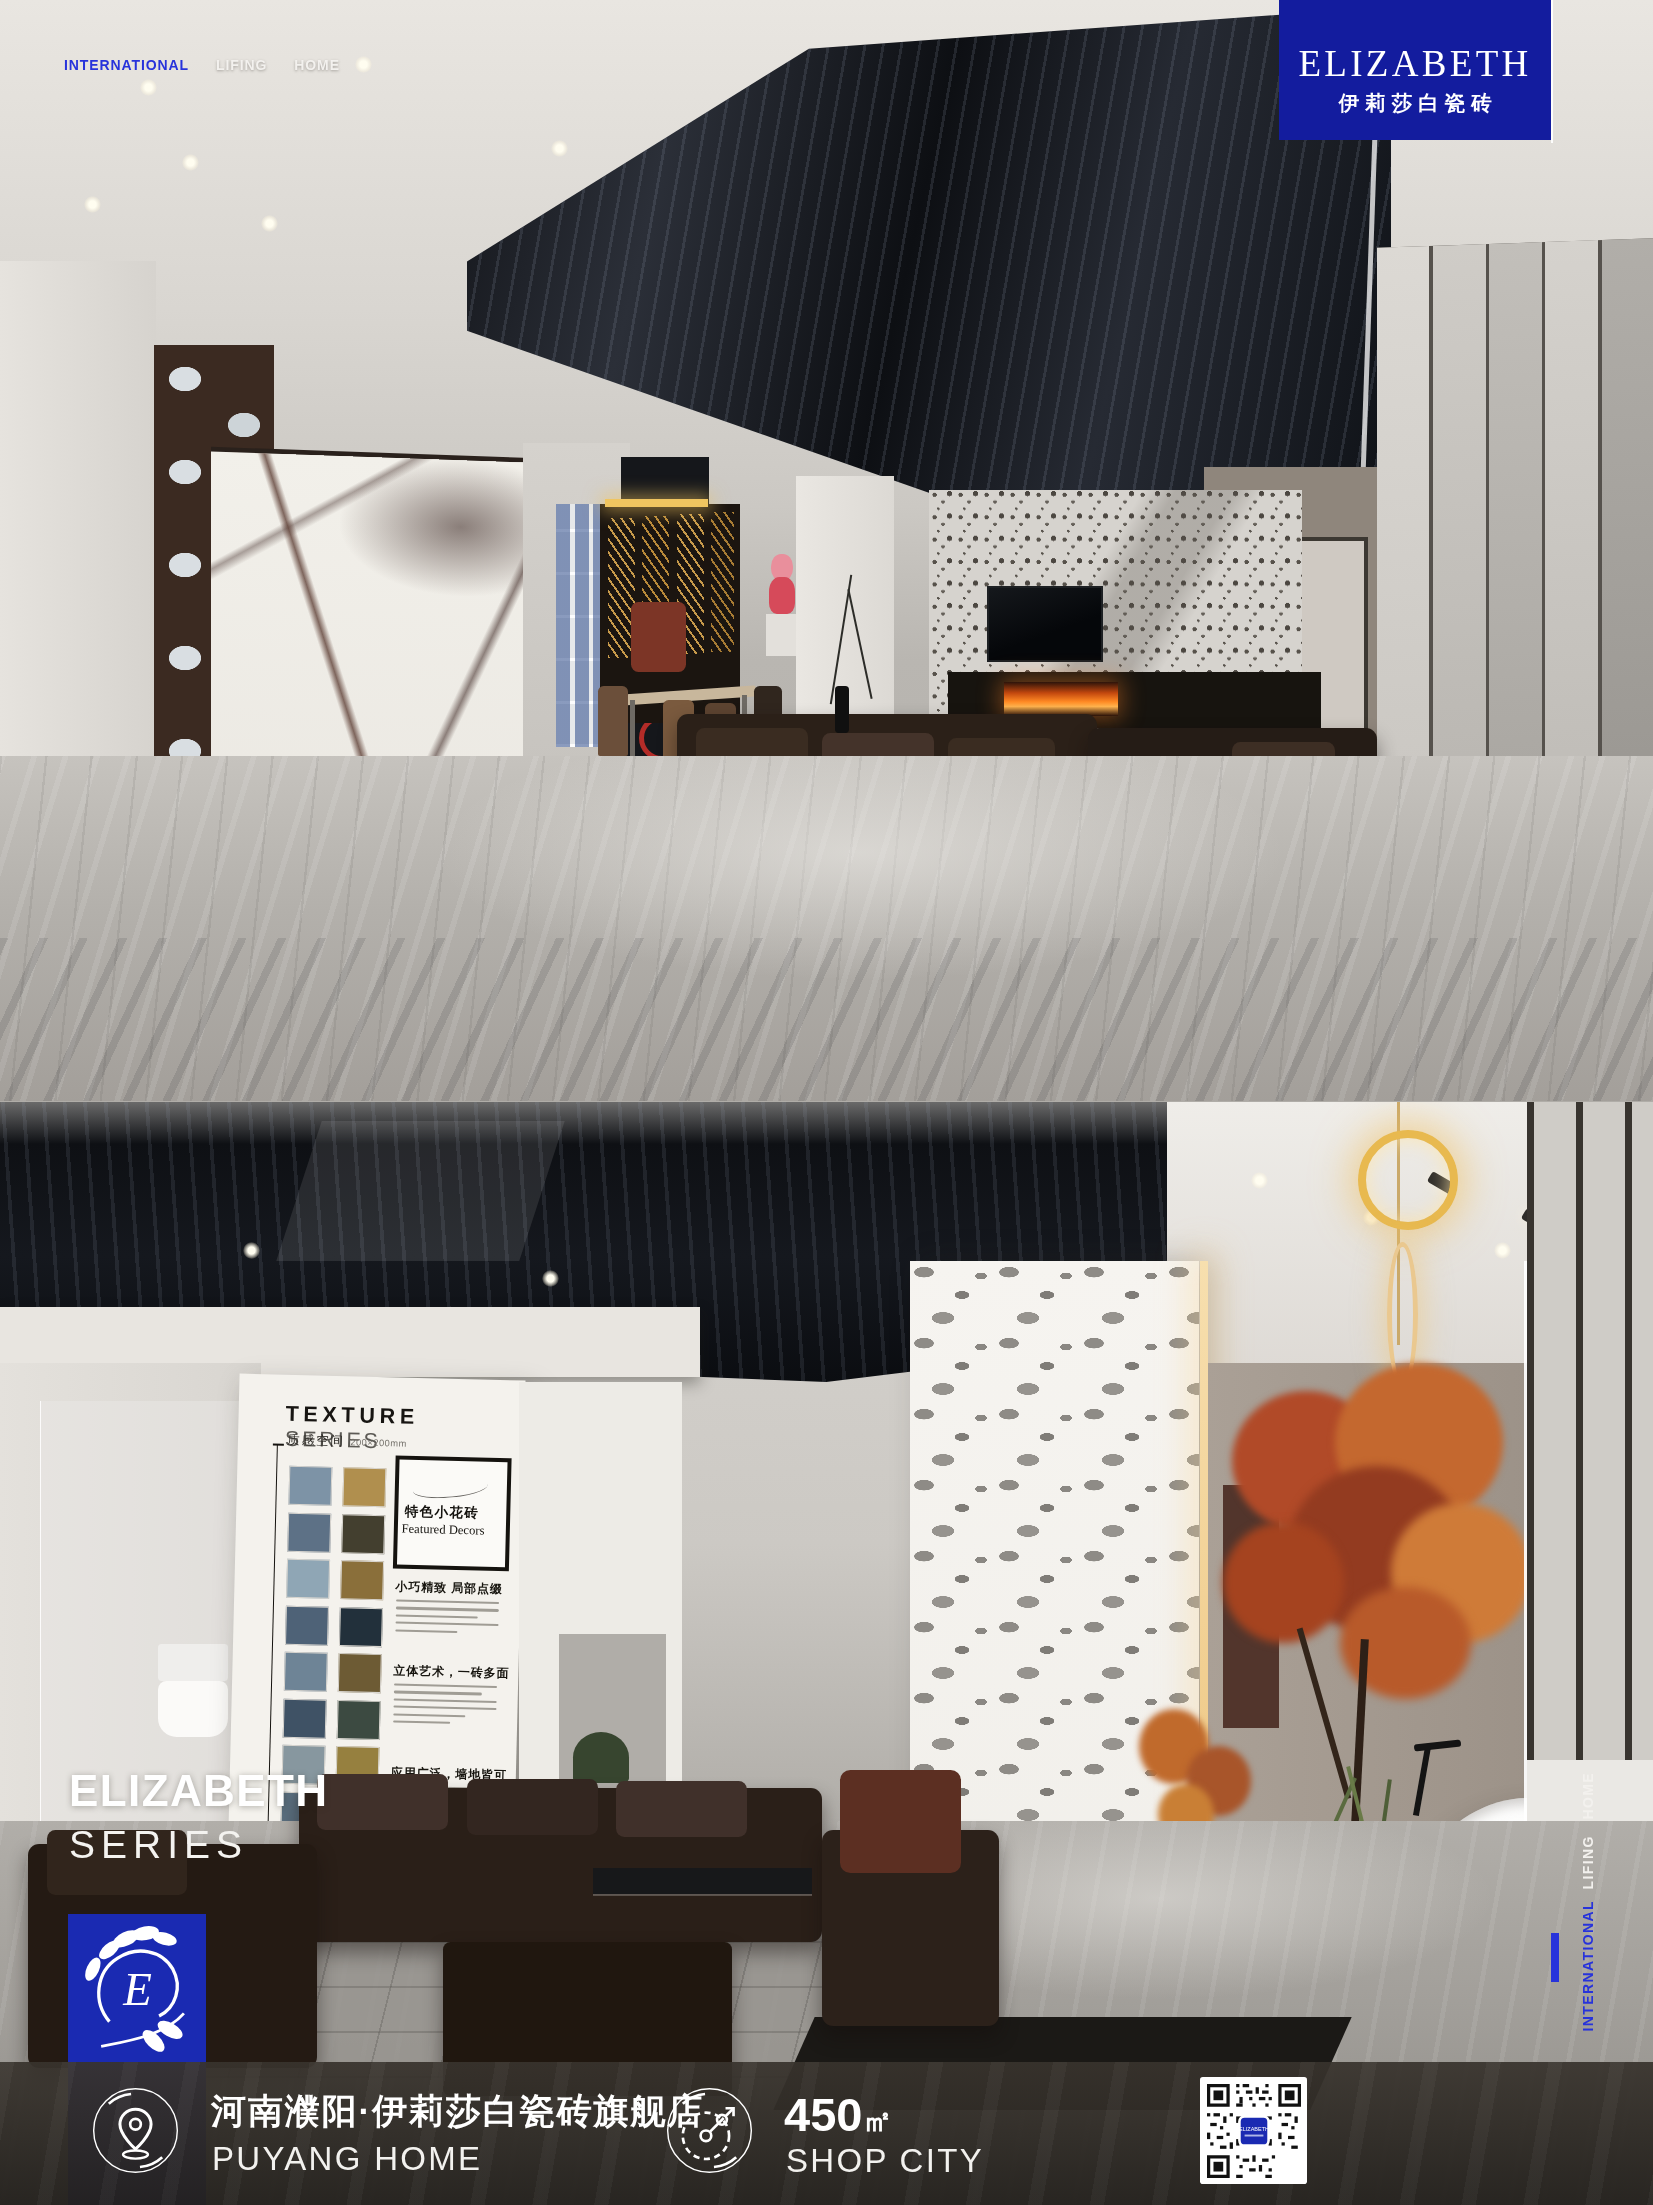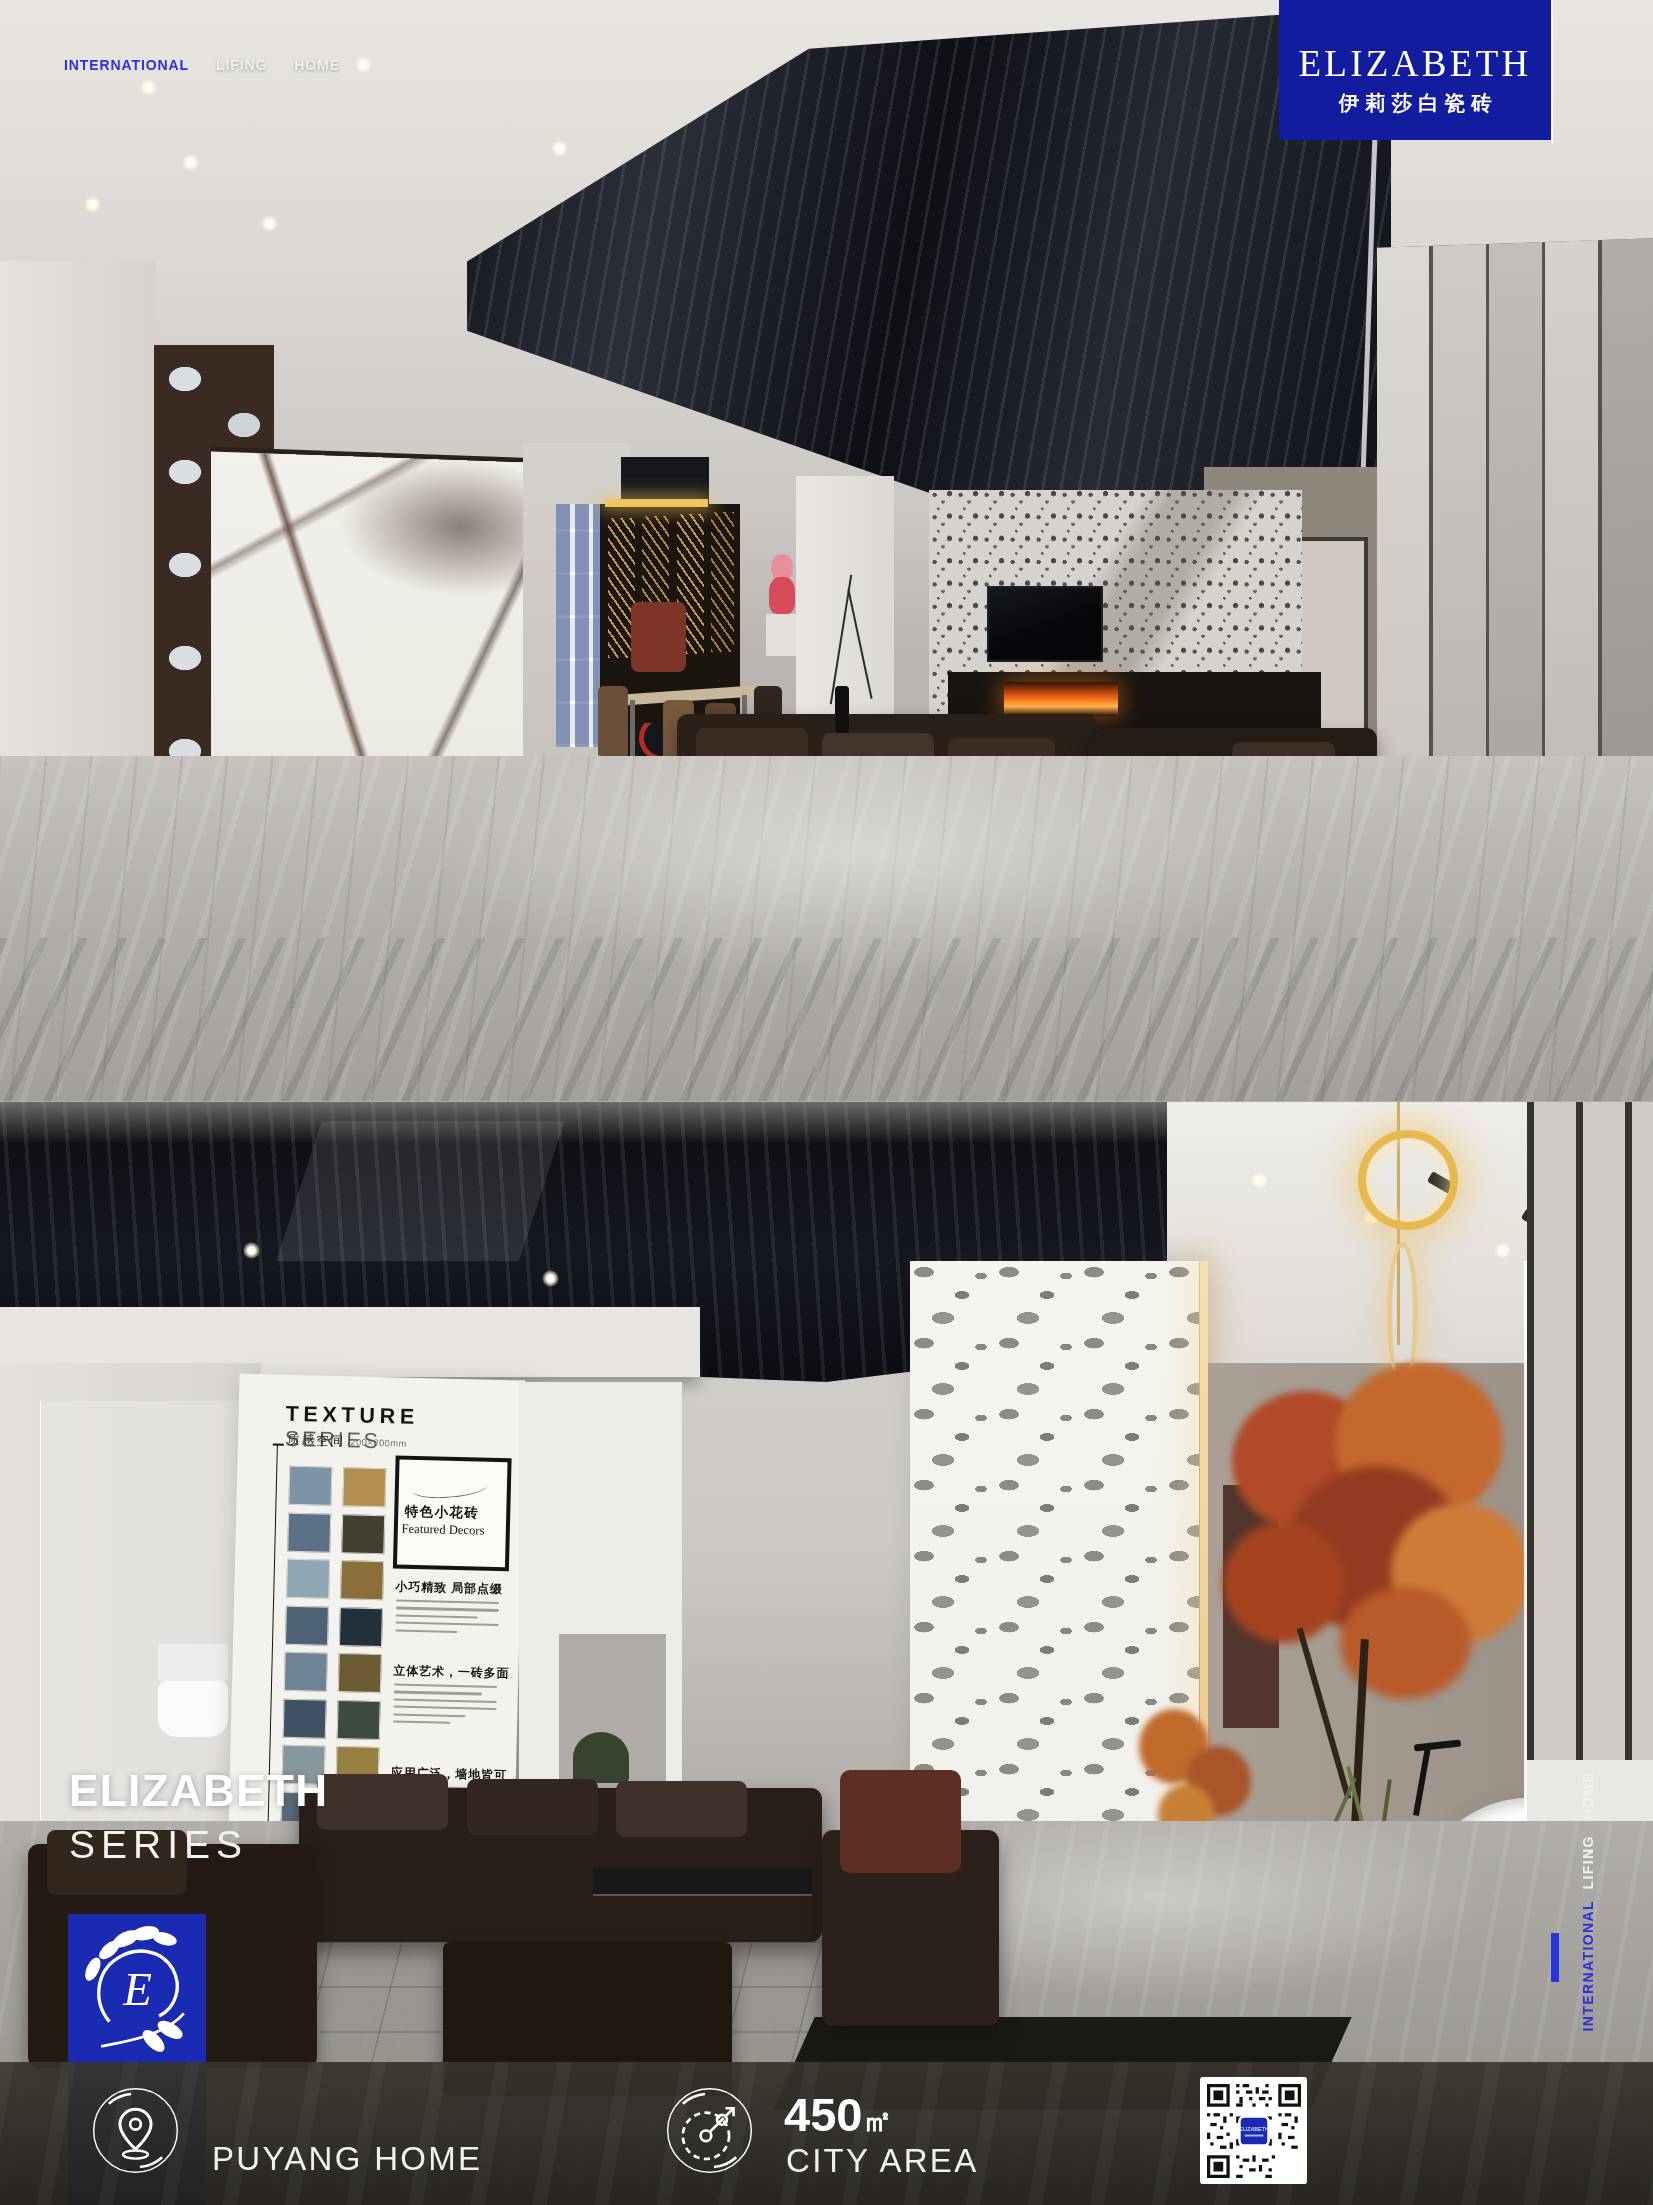--- a/index.html
+++ b/index.html
@@ -402,38 +402,39 @@
   <svg class="icon-circle" style="left:91px;top:2086px;" viewBox="0 0 100 100">
     <g fill="none" stroke="#ffffff">
       <circle cx="50" cy="50" r="47" stroke-width="1.6"></circle>
       <path d="M20 20 A42 42 0 0 1 45 9" stroke-width="3"></path>
       <path d="M80 80 A42 42 0 0 1 55 91" stroke-width="3"></path>
       <path d="M50 26 c-10 0 -17.5 8 -17.5 17 c0 12.5 17.5 28 17.5 28 s17.5 -15.5 17.5 -28 c0 -9 -7.5 -17 -17.5 -17 z" stroke-width="3.4"></path>
       <circle cx="50" cy="43" r="6" stroke-width="3"></circle>
       <ellipse cx="50" cy="77" rx="14" ry="4.5" stroke-width="2.6"></ellipse>
     </g>
   </svg>
+  <div class="f-cn">河南濮阳·伊莉莎白瓷砖旗舰店</div>
   <div class="f-en">PUYANG HOME</div>
   <svg class="icon-circle" style="left:665px;top:2086px;" viewBox="0 0 100 100">
     <g fill="none" stroke="#ffffff">
       <circle cx="50" cy="50" r="47" stroke-width="1.6"></circle>
       <path d="M20 20 A42 42 0 0 1 45 9" stroke-width="3"></path>
       <path d="M80 80 A42 42 0 0 1 55 91" stroke-width="3"></path>
       <circle cx="46" cy="56" r="26" stroke-width="3" stroke-dasharray="7 5"></circle>
       <circle cx="46" cy="56" r="6" stroke-width="3"></circle>
       <line x1="51" y1="51" x2="66" y2="36" stroke-width="3"></line>
       <circle cx="64" cy="38" r="5.5" stroke-width="3"></circle>
       <line x1="68" y1="34" x2="76" y2="26" stroke-width="3"></line>
       <polyline points="68,25 77,25 77,34" stroke-width="3"></polyline>
     </g>
   </svg>
   <div class="f-area">
     <span class="v">450</span><span class="u">㎡</span>
   </div>
-  <div class="f-area-label">CITY AREA</div>
+  <div class="f-area-label">SHOP CITY</div>
 
   <div class="qr-box">
     <svg width="94" height="94" viewBox="0 0 29 29">
       <rect width="29" height="29" fill="#ffffff"></rect>
       <g fill="#111111">
         <path d="M0 0h7v7h-7z M1 1v5h5v-5z" fill-rule="evenodd"></path>
           <rect x="2" y="2" width="3" height="3"></rect>
         <path d="M22 0h7v7h-7z M23 1v5h5v-5z" fill-rule="evenodd"></path>
           <rect x="24" y="2" width="3" height="3"></rect>
         <path d="M0 22h7v7h-7z M1 23v5h5v-5z" fill-rule="evenodd"></path>

